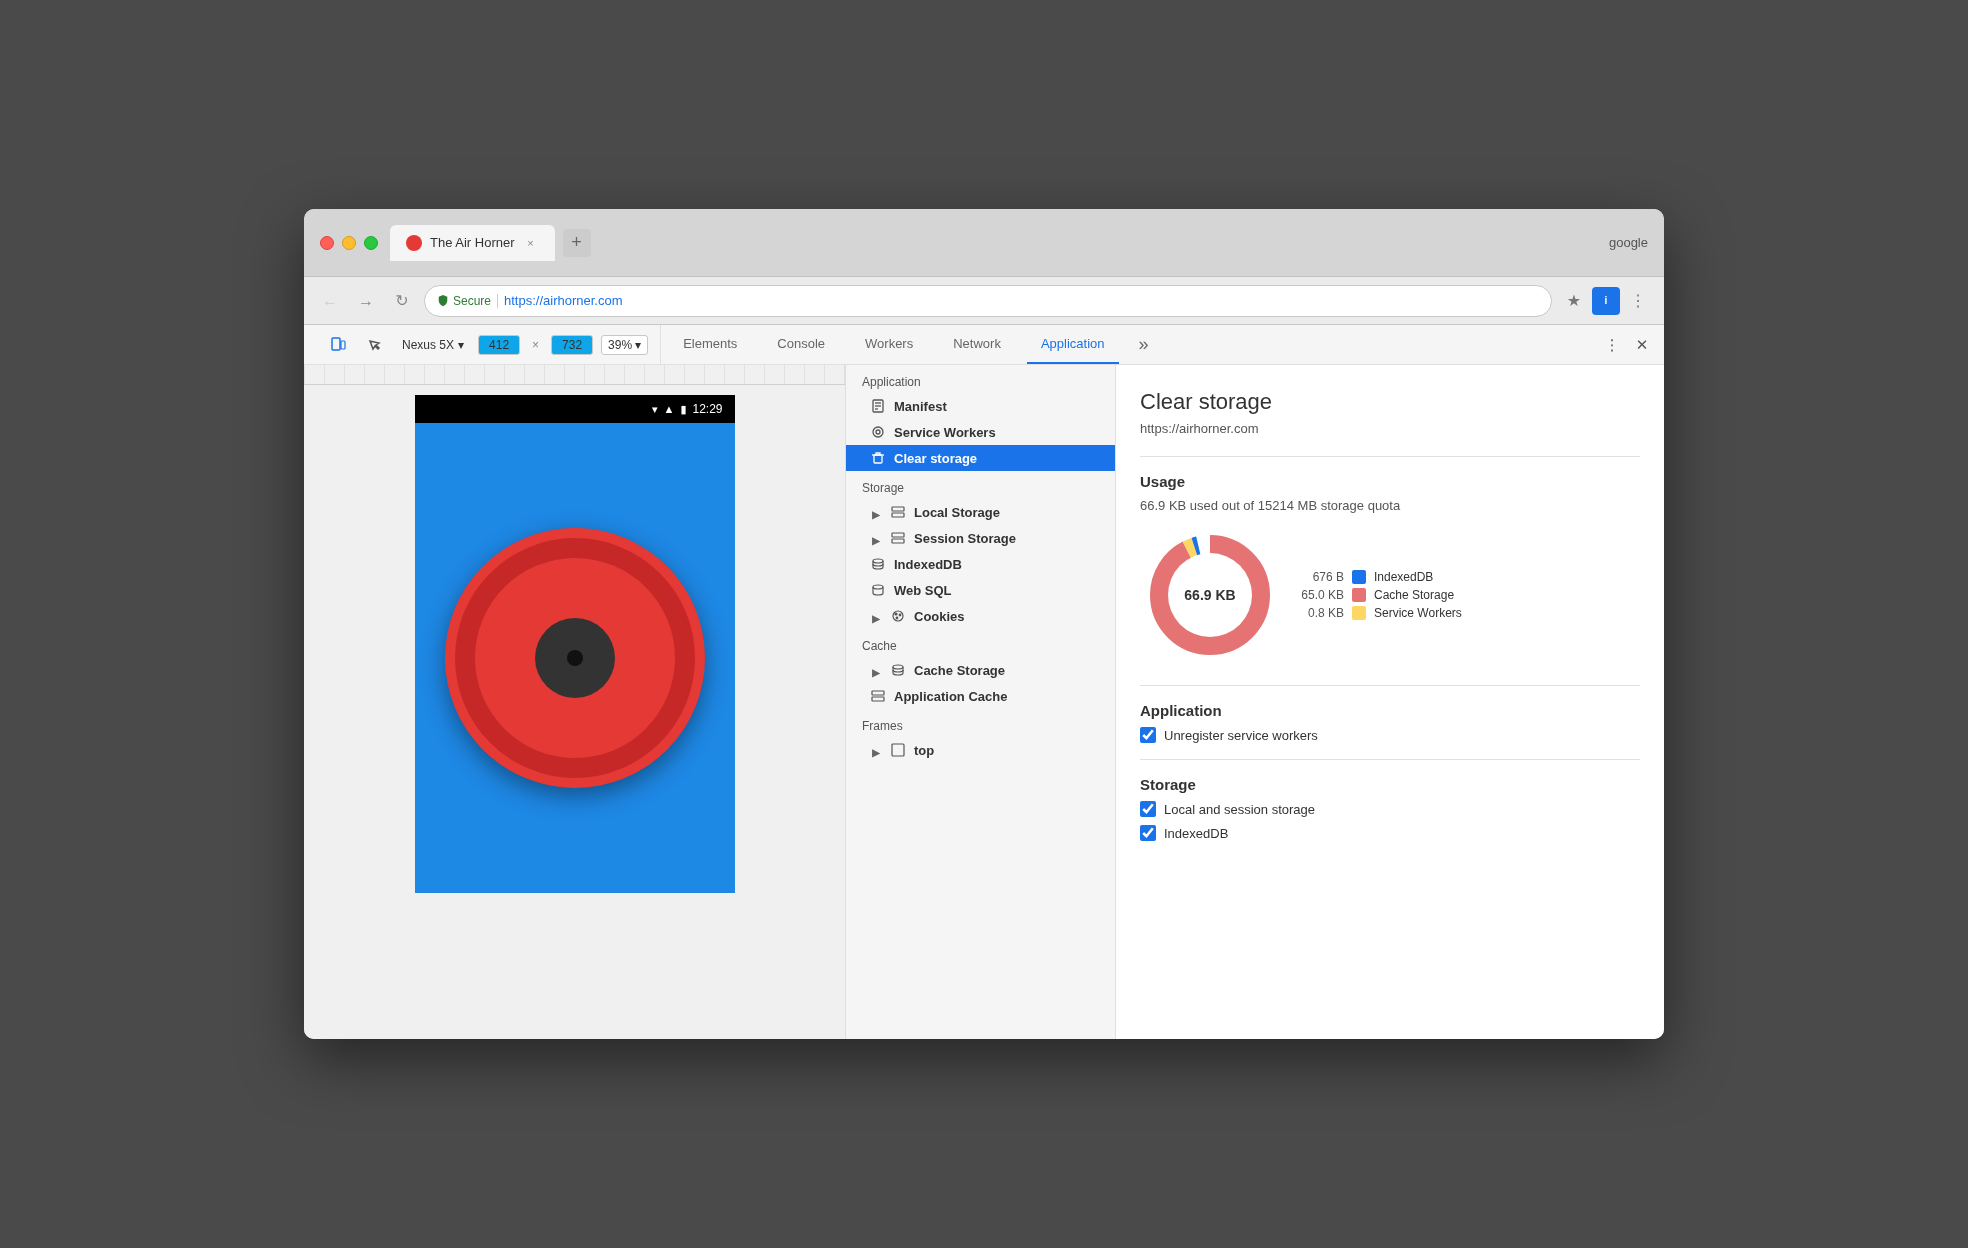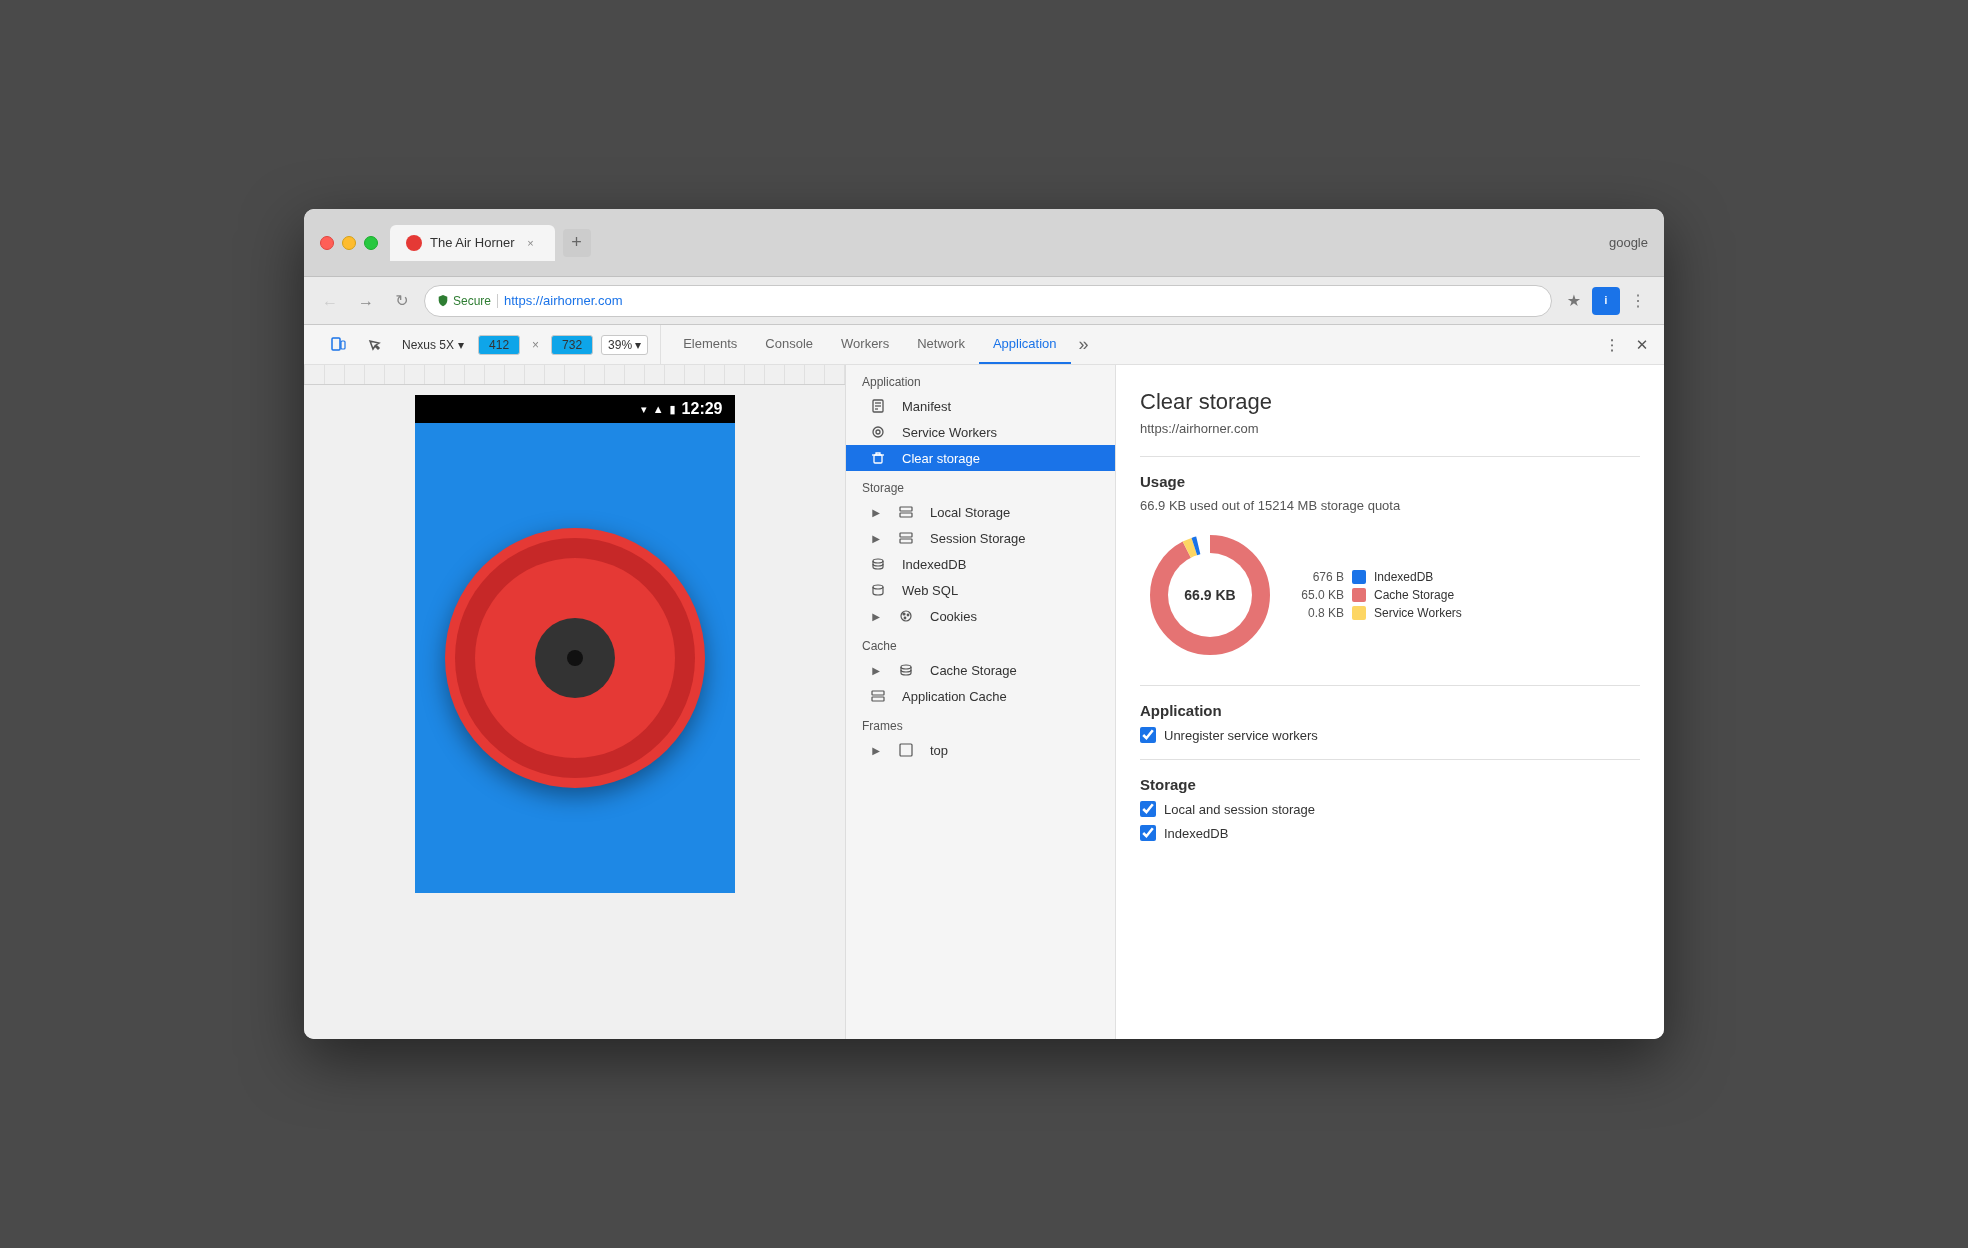--- a/index.html
+++ b/index.html
@@ -225,20 +225,21 @@
       background: white;
       border: 1px solid #c8c8c8;
       border-radius: 3px;
     }
     .devtools-tabs {
       display: flex;
       align-items: center;
       height: 100%;
       flex: 1;
       padding-left: 8px;
+      gap: 12px;
     }
     .devtools-tab {
       padding: 0 14px;
       height: 100%;
       display: flex;
       align-items: center;
       font-size: 13px;
       color: #666;
       cursor: pointer;
       border-bottom: 2px solid transparent;
@@ -311,21 +312,21 @@
     .phone-statusbar {
       background: #000;
       height: 28px;
       display: flex;
       align-items: center;
       justify-content: flex-end;
       padding: 0 12px;
       gap: 6px;
     }
     .status-icon { color: white; font-size: 11px; }
-    .status-time { color: white; font-size: 16px; font-weight: 700; }
+    .status-time { color: white; font-size: 12px; font-weight: 400; }
     .phone-body {
       height: 470px;
       background: #1e88e5;
       display: flex;
       align-items: center;
       justify-content: center;
       position: relative;
     }
     .vinyl-record {
       position: relative;
@@ -388,26 +389,27 @@
       font-size: 13px;
     }
     .sidebar-section-header {
       padding: 10px 16px 4px;
       font-size: 12px;
       color: #555;
       font-weight: 400;
     }
     .sidebar-item {
       display: flex;
-      align-items: center;
-      gap: 16px;
+      align-items: flex-end;
+      gap: 8px;
       padding: 5px 16px 5px 24px;
       cursor: pointer;
       color: #333;
       white-space: nowrap;
+      font-weight: bold;
     }
     .sidebar-item.active {
       background: #1a73e8;
       color: white;
     }
     .sidebar-item.active .sidebar-icon { color: white; }
     .sidebar-arrow {
       width: 12px;
       height: 12px;
       display: flex;

